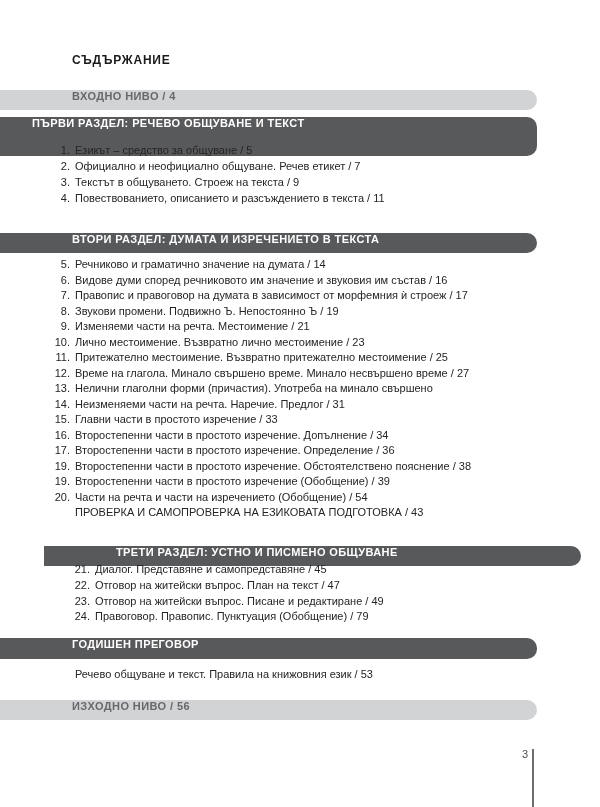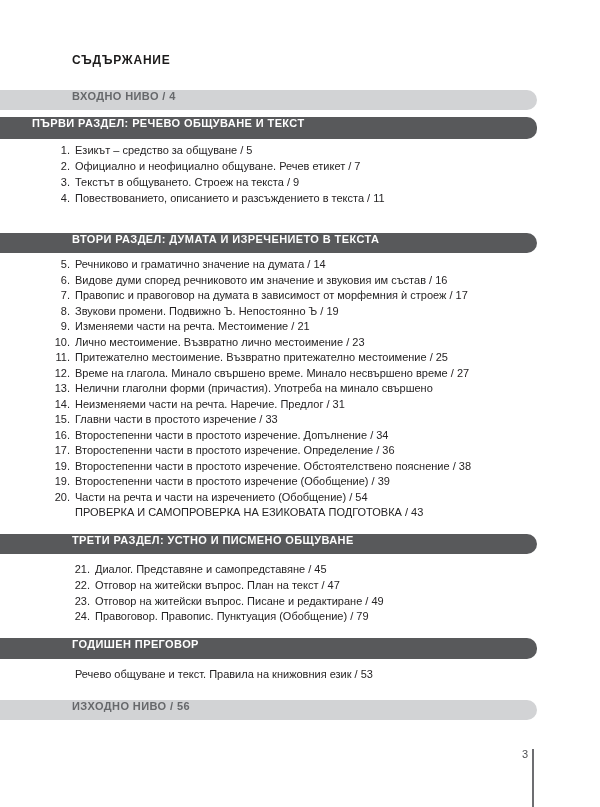--- a/index.html
+++ b/index.html
@@ -53,25 +53,25 @@
   .item-num {
     flex: 0 0 70px;
     width: 70px;
     text-align: right;
     white-space: pre;
   }
   .item-text { padding-left: 5px; }
 
   
   .block-0-bar   { top: 90px; }
-  .block-1-bar   { top: 117px; height: 22px; padding-left: 32px; }
+  .block-1-bar   { top: 117px; height: 39px; padding-left: 32px; }
   .block-1-items { top: 142px; line-height: 16px; }
   .block-2-bar   { top: 233px; }
   .block-2-items { top: 257px; line-height: 15.5px; }
-  .block-3-bar   { top: 534px; }
+  .block-3-bar   { top: 546px; margin-left: 44px; }
   .block-3-items { top: 562px; line-height: 15.8px; padding-left: 20px; }
   .block-4-bar   { top: 638px; height: 21px; }
   .block-4-items { top: 666px; line-height: 16px; }
   .block-5-bar   { top: 700px; }
 
   .page-num {
     position: absolute;
     left: 508px;
     top: 748px;
     width: 20px;

